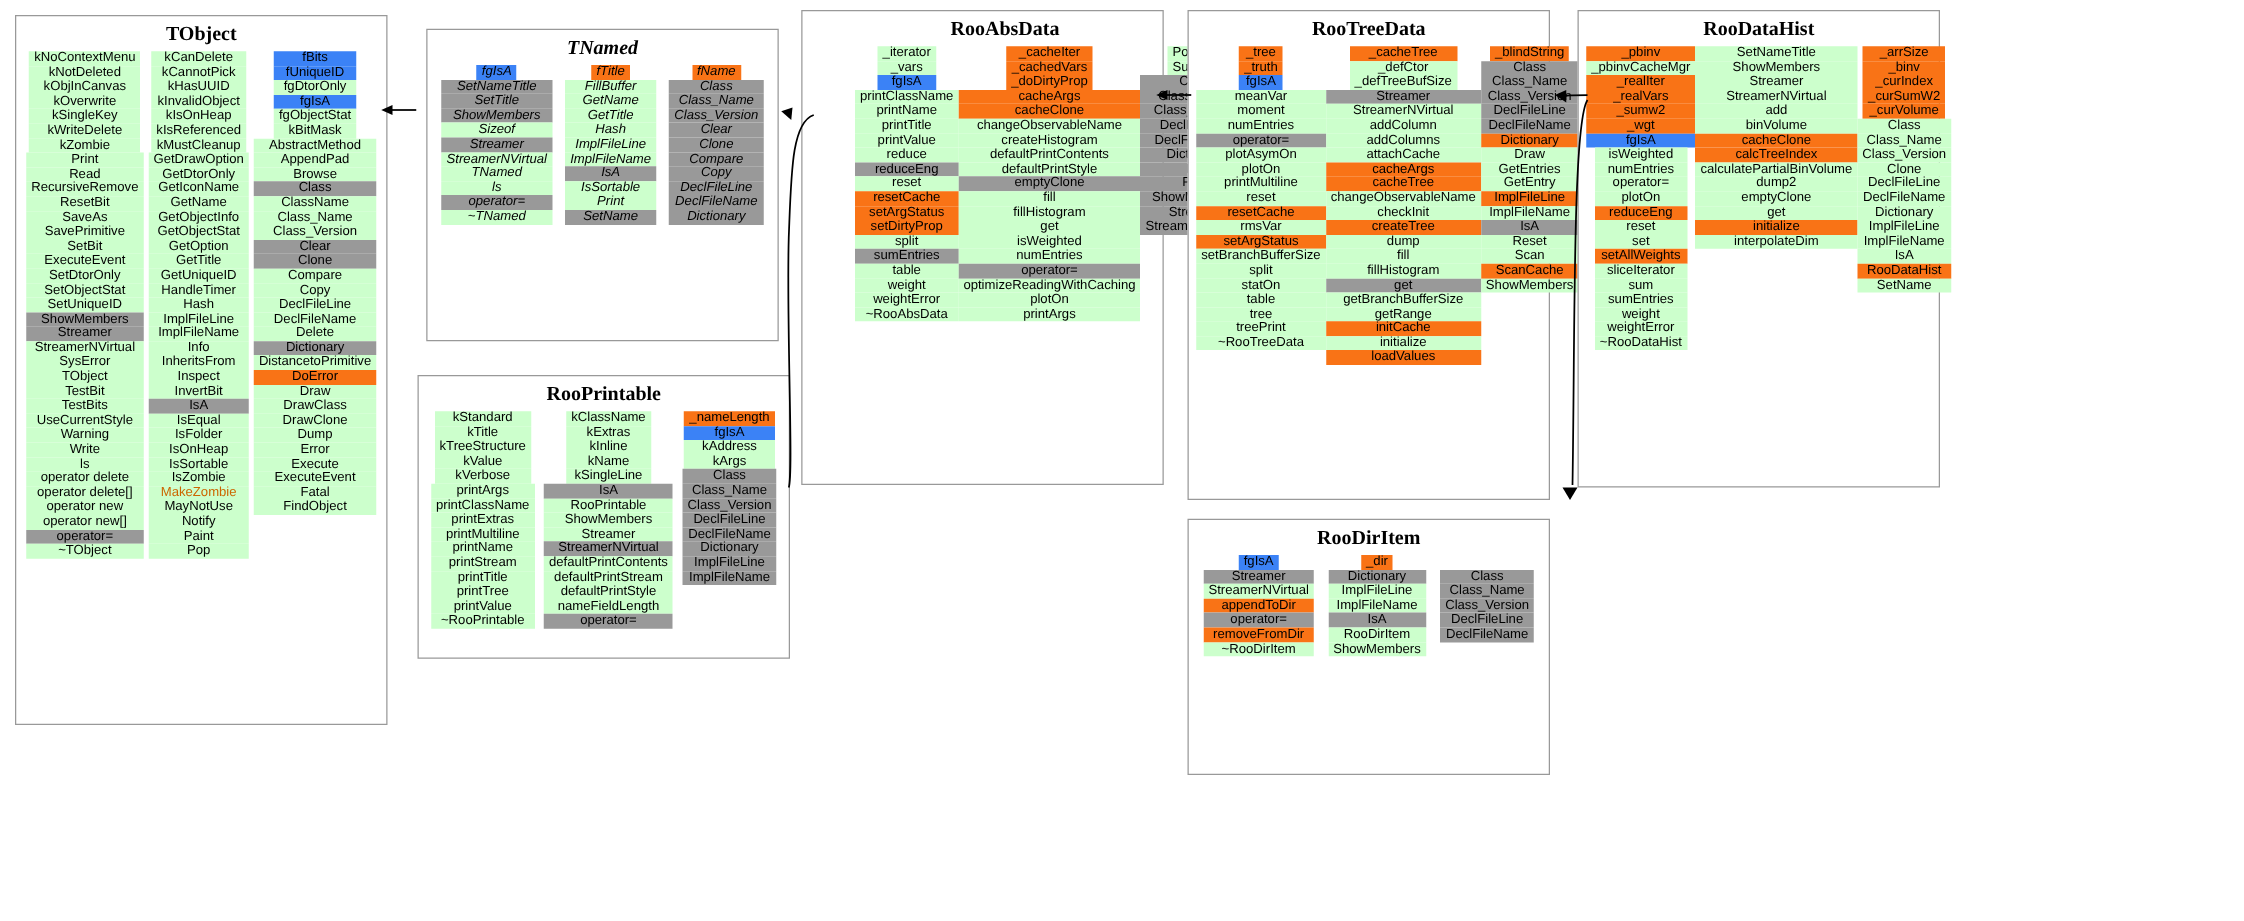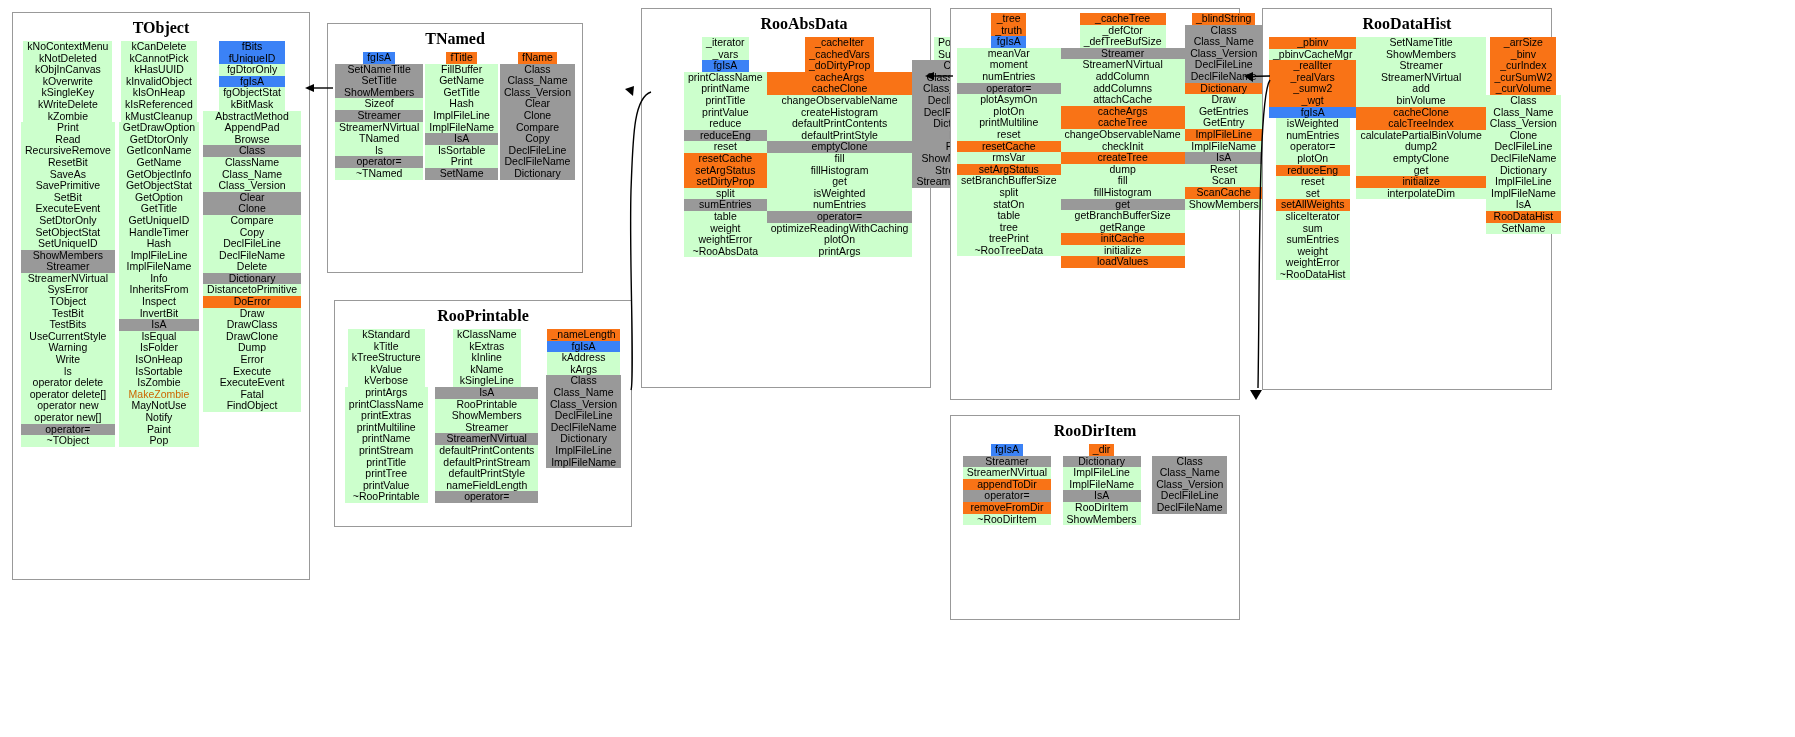--- a/index.html
+++ b/index.html
@@ -145,21 +145,21 @@
             <div class="it attr">Error</div>
             <div class="it attr">Execute</div>
             <div class="it attr">ExecuteEvent</div>
             <div class="it attr">Fatal</div>
             <div class="it attr">FindObject</div>
           </div>
         </div>
       </div>
   </div>
 
-  <div class="box" style="left:327px;top:23px;width:256px;height:250px;">
+  <div class="box" style="left:341px;top:23px;width:282px;height:250px;font-style:italic;">
     <div class="box-title">TNamed</div>
     <div class="cols">
         <div class="col">
           <div class="grp">
             <div class="it pink">fgIsA</div>
           </div>
           <div class="grp">
             <div class="it gry">SetNameTitle</div>
             <div class="it gry">SetTitle</div>
             <div class="it gry">ShowMembers</div>
@@ -344,20 +344,21 @@
             <div class="it gry">Print</div>
             <div class="it gry">ShowMembers</div>
             <div class="it gry">Streamer</div>
             <div class="it gry">StreamerNVirtual</div>
           </div>
         </div>
       </div>
   </div>
 
   <div class="box" style="left:950px;top:8px;width:290px;height:392px;">
+    <div class="box-title">RooTreeData</div>
     <div class="cols">
         <div class="col">
           <div class="grp">
             <div class="it yel">_tree</div>
             <div class="it yel">_truth</div>
             <div class="it pink">fgIsA</div>
           </div>
           <div class="grp">
             <div class="it attr">meanVar</div>
             <div class="it attr">moment</div>

